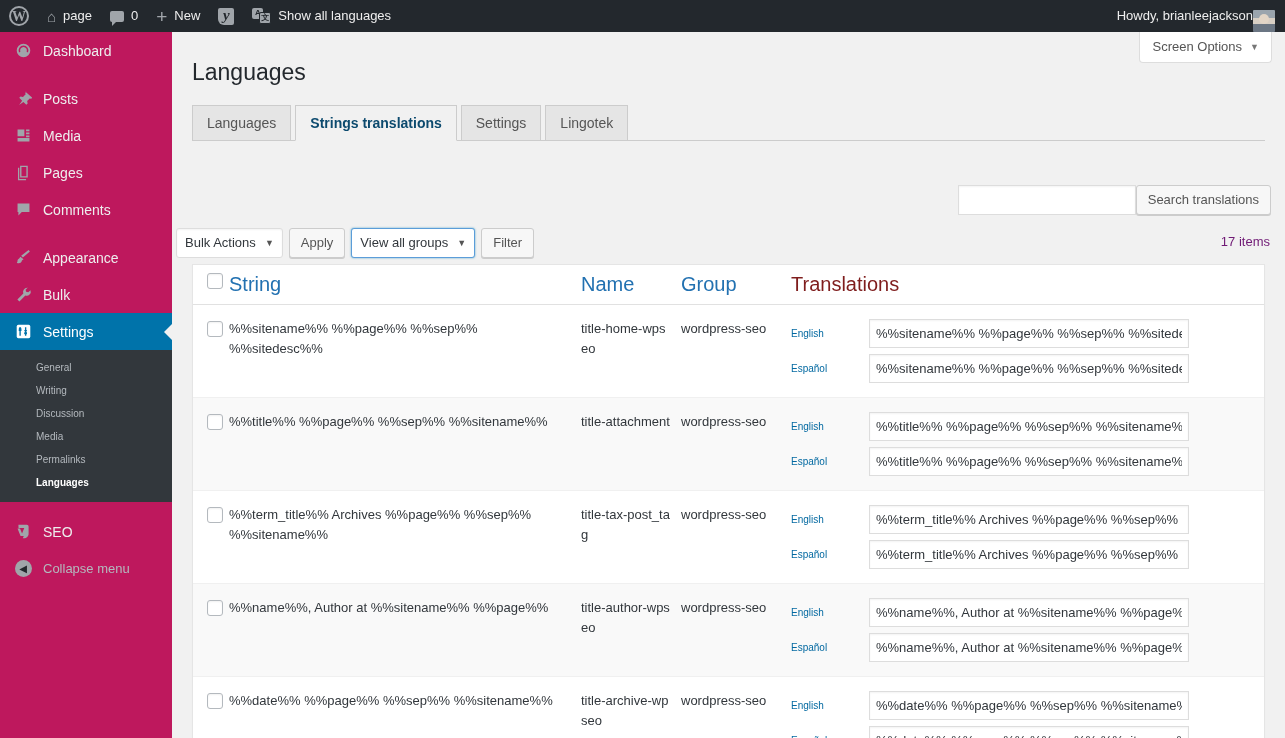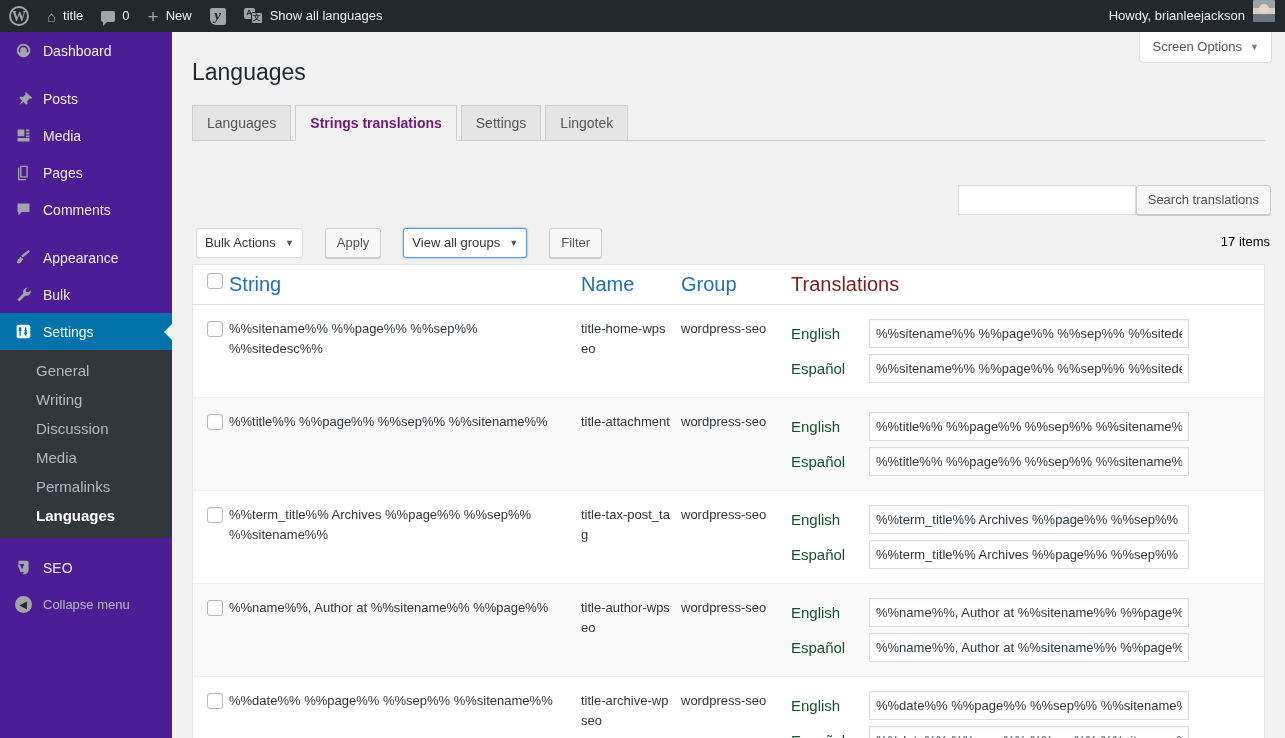--- a/index.html
+++ b/index.html
@@ -62,36 +62,36 @@
   }
   .translate-glyph span {
     position: absolute; display: block;
     background: #a0a5aa; border-radius: 2px;
     color: #23282d; font-size: 8px; text-align: center;
     line-height: 10px; font-weight: bold;
   }
   .translate-glyph .tg-a { left: 0; top: 0; width: 11px; height: 11px; }
   .translate-glyph .tg-b { right: 0; bottom: 0; width: 12px; height: 12px;
       border: 1px solid #23282d; line-height: 10px; }
-  .howdy { display: flex; align-items: flex-start; gap: 8px; padding-right: 10px; }
+  .howdy { display: flex; align-items: flex-end; gap: 0; padding-right: 10px; }
   .avatar {
     width: 22px; height: 22px; border-radius: 1px;
     background: linear-gradient(#9aa4ad 0 38%, #d8cfc4 38% 62%, #6b7683 62% 100%);
     position: relative; overflow: hidden;
   }
   .avatar::after {
     content: ""; position: absolute; left: 6px; top: 4px;
     width: 10px; height: 10px; border-radius: 50%; background: #e2d5c6;
   }
 
   
   #sidebar {
     position: absolute; top: 32px; left: 0;
     width: 172px; height: 706px;
-    background: #4c1d95;
+    background: #be185d;
     overflow: hidden;
   }
   .menu-item {
     display: flex; align-items: center; gap: 10px;
     height: 37px; padding: 0 0 0 13px;
     color: #eee; font-size: 14px; cursor: pointer;
     position: relative;
   }
   .menu-item .mi-label { line-height: 1; }
   .menu-item.sep-top { margin-top: 11px; }
@@ -107,21 +107,21 @@
   .mi-icon {
     width: 20px; height: 20px; display: flex;
     align-items: center; justify-content: center;
     color: #a0a5aa; font-size: 15px; flex: 0 0 20px;
   }
   .menu-item.current .mi-icon { color: #fff; }
   .mi-icon svg { display: block; }
   #submenu { background: #32373c; padding: 6px 0 8px 0; }
   .sub-item {
     display: block; padding: 6px 0 6px 36px;
-    color: #b4b9be; font-size: 15px; cursor: pointer;
+    color: #b4b9be; font-size: 10px; cursor: pointer;
   }
   .sub-item.current { color: #fff; font-weight: bold; }
   .collapse-item { color: #b4b9be; font-size: 13px; }
   .collapse-glyph {
     display: inline-block; width: 17px; height: 17px; border-radius: 50%;
     background: #a0a5aa; color: #23282d; font-size: 10px;
     line-height: 17px; text-align: center;
   }
 
   
@@ -152,21 +152,21 @@
   .tab {
     display: inline-block; vertical-align: bottom;
     padding: 9px 14px 8px 14px;
     margin: 0 4px -1px 0;
     background: #e5e5e5; border: 1px solid #ccc;
     color: #555; font-size: 14px; line-height: 17px;
     cursor: pointer;
   }
   .tab.active {
     background: #f1f1f1; border-bottom-color: #f1f1f1;
-    color: #701a75; font-weight: bold;
+    color: #0c4a6e; font-weight: bold;
   }
 
   
   #searchrow {
     position: absolute; top: 153px; right: 14px;
     display: flex; align-items: stretch; 
   }
   #search-input {
     width: 178px; height: 30px;
     border: 1px solid #ddd; background: #fff;
@@ -178,27 +178,27 @@
     background: #f7f7f7; border: 1px solid #ccc;
     color: #555; border-radius: 3px;
     padding: 0 11px; height: 30px; line-height: 28px;
     font-size: 13px; cursor: pointer;
     font-family: "Liberation Sans", sans-serif;
     box-shadow: 0 1px 0 #ccc;
     white-space: nowrap;
   }
   #items-count {
     position: absolute; top: 202px; right: 15px;
-    font-size: 13px; color: #000000;
+    font-size: 13px; color: #701a75;
   }
 
   
   #toolbar {
-    position: absolute; top: 196px; left: 24px;
-    display: flex; align-items: stretch; gap: 22px;
+    position: absolute; top: 196px; left: 4px;
+    display: flex; align-items: stretch; gap: 6px;
   }
   .select {
     background: #fff; border: 1px solid #ddd; border-radius: 3px;
     height: 30px; line-height: 28px; padding: 0 26px 0 8px;
     font-size: 13px; color: #32373c; cursor: pointer;
     position: relative; white-space: nowrap;
     box-shadow: 0 1px 2px rgba(0,0,0,.05) inset;
   }
   .select.focus { border-color: #5b9dd9; box-shadow: 0 0 2px rgba(30,140,190,.8); }
   .select .caret {
@@ -239,41 +239,41 @@
     display: inline-block; width: 16px; height: 16px;
     border: 1px solid #b4b9be; background: #fff; border-radius: 3px;
     box-shadow: 0 1px 2px rgba(0,0,0,.06) inset;
     vertical-align: top; margin-top: 2px;
   }
   th.col-cb .cb { margin-top: 0; }
   .trans-grid { display: flex; flex-direction: column; gap: 6px; }
   .trans-line { display: flex; align-items: center; gap: 0; }
   .trans-lang {
     width: 78px; flex: 0 0 78px;
-    font-size: 15px; color: #14532d;
+    font-size: 10px; color: #0369a1;
   }
   .trans-field {
     width: 320px; height: 29px;
     border: 1px solid #ddd; background: #fff;
     padding: 0 6px; font-size: 13px; color: #32373c;
     font-family: "Liberation Sans", sans-serif;
     box-shadow: 0 1px 2px rgba(0,0,0,.05) inset;
     border-radius: 0;
   }
 </style>
 </head>
 <body>
 
 <div id="adminbar">
   <div class="ab-item">
     <span class="wp-logo-glyph">W</span>
   </div>
   <div class="ab-item">
     <span class="home-glyph">⌂</span>
-    <span class="ab-label">title</span>
+    <span class="ab-label">page</span>
   </div>
   <div class="ab-item">
     <span class="comment-glyph"></span>
     <span class="ab-label">0</span>
   </div>
   <div class="ab-item">
     <span class="plus-glyph">+</span>
     <span class="ab-label">New</span>
   </div>
   <div class="ab-item">

